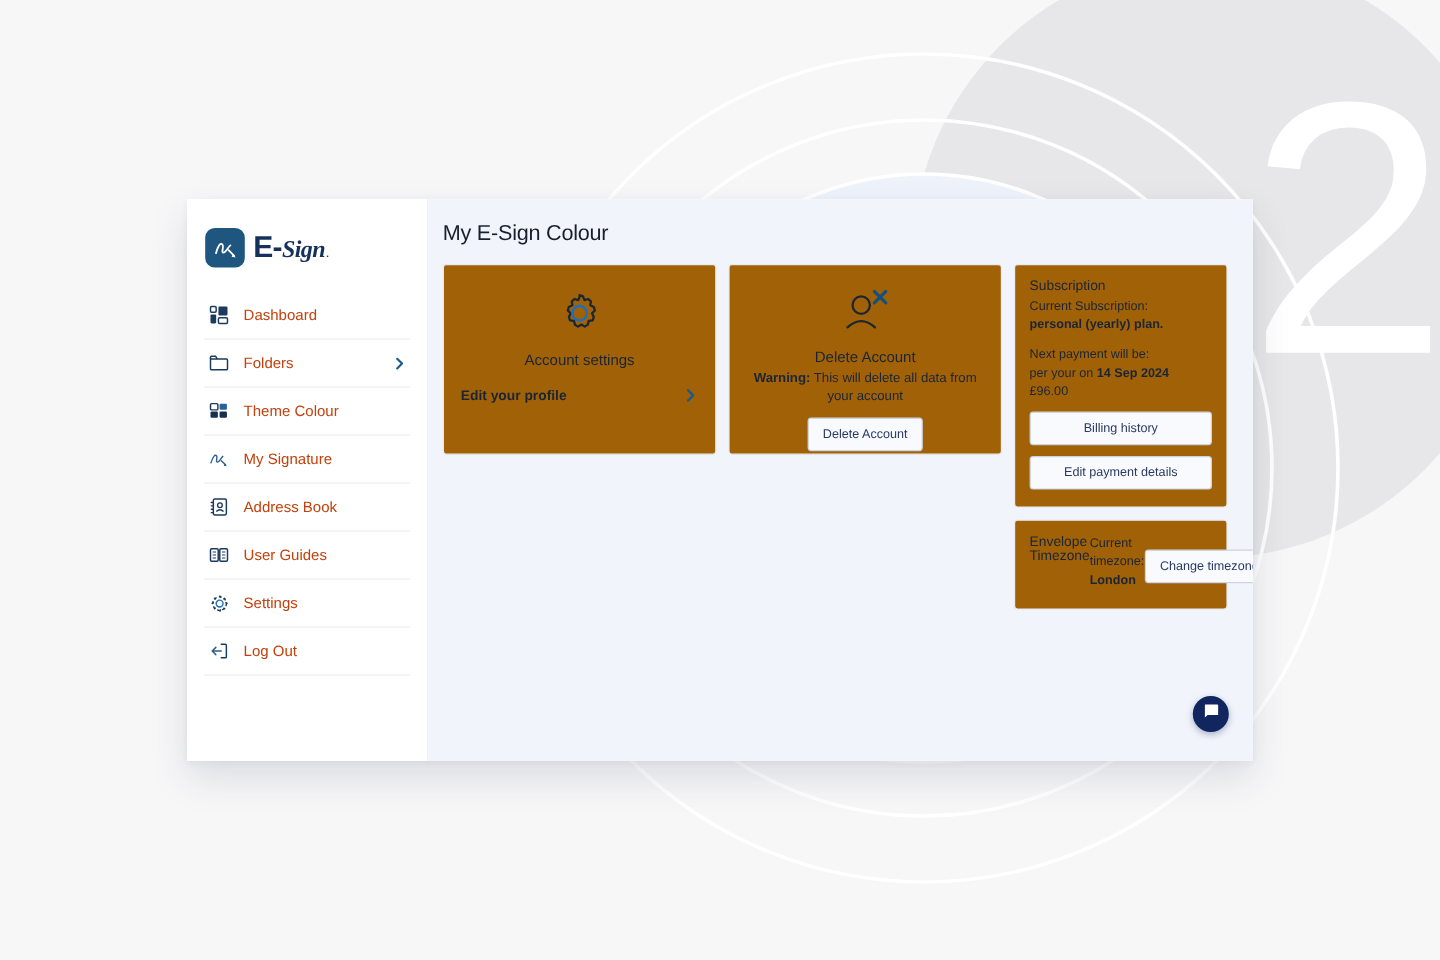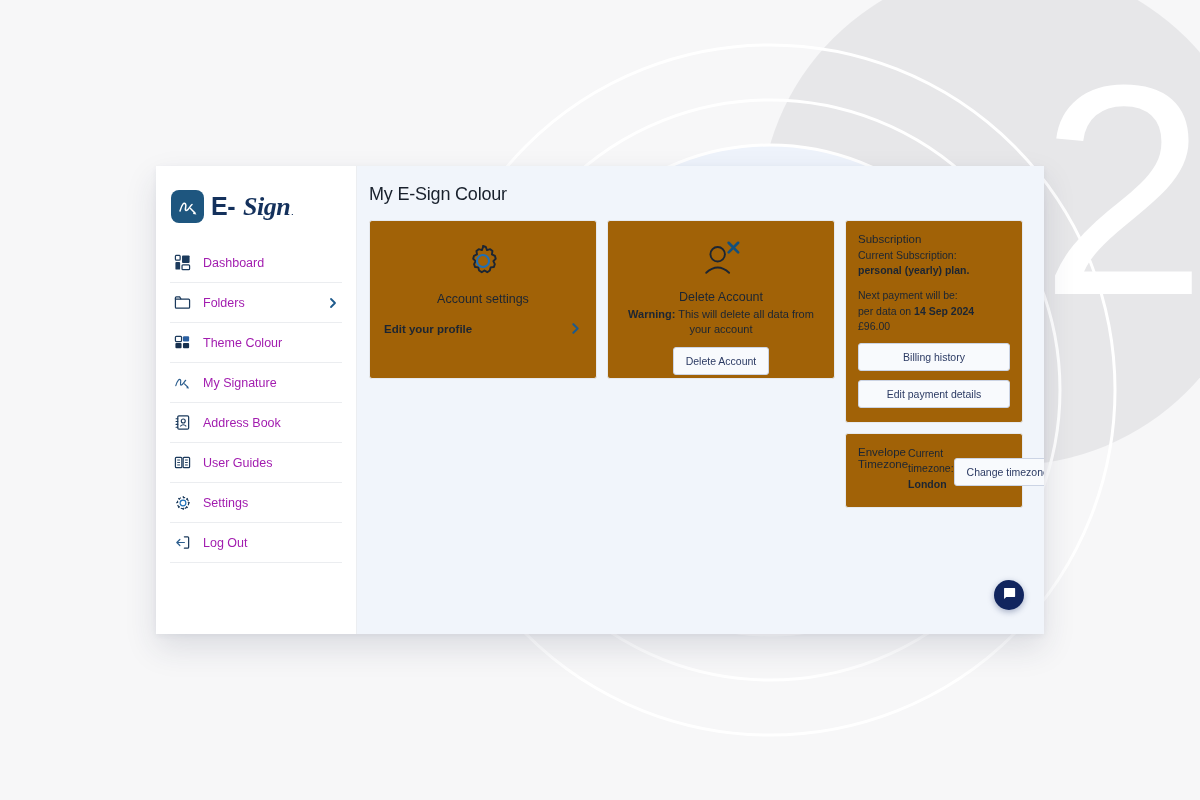--- a/index.html
+++ b/index.html
@@ -82,41 +82,41 @@
     letter-spacing: -.5px;
     white-space: nowrap;
     display: flex;
     align-items: baseline;
   }
   .logo-text .e-part { font-family: "Liberation Sans", sans-serif; }
   .logo-text .sign-part {
     font-family: "Liberation Serif", serif;
     font-style: italic;
     font-weight: 700;
-    font-size: 26px;
-    margin-left: 8px;
+    font-size: 20px;
+    margin-left: 0px;
   }
   .logo-text .tm { font-size: 8px; margin-left: 1px; }
 
   .nav { padding: 0 14px 0 14px; }
 
   .nav-item {
     display: flex;
     align-items: center;
     gap: 11px;
     height: 40px;
     padding: 0 3px;
     border-bottom: 1px solid #ebedf0;
     cursor: pointer;
     position: relative;
   }
   .nav-item:last-child { }
   .nav-label {
     font-size: 12.5px;
-    color: #a21caf;
+    color: #c2410c;
     white-space: nowrap;
   }
   .nav-icon {
     width: 19px; height: 19px;
     display: flex; align-items: center; justify-content: center;
     flex: 0 0 19px;
   }
   .nav-chevron {
     margin-left: auto;
     color: #1d5a8c;
@@ -463,21 +463,21 @@
 
           <section class="card" id="card-subscription">
             <div class="panel-title">Subscription</div>
             <div class="panel-line">Current Subscription:</div>
             <div class="panel-line"><b>personal (yearly) plan.</b></div>
 
             <div class="panel-gap"></div>
 
             <div class="panel-line">Next payment will be:</div>
             <div class="panel-line">
-              <span>per data on</span>
+              <span>per your on</span>
               <b>14 Sep 2024</b>&nbsp;
               <span>£96.00</span>
             </div>
 
             <div id="subscription-buttons">
               <button class="btn-outline stack-btn">Billing history</button>
               <button class="btn-outline stack-btn">Edit payment details</button>
             </div>
           </section>
 

